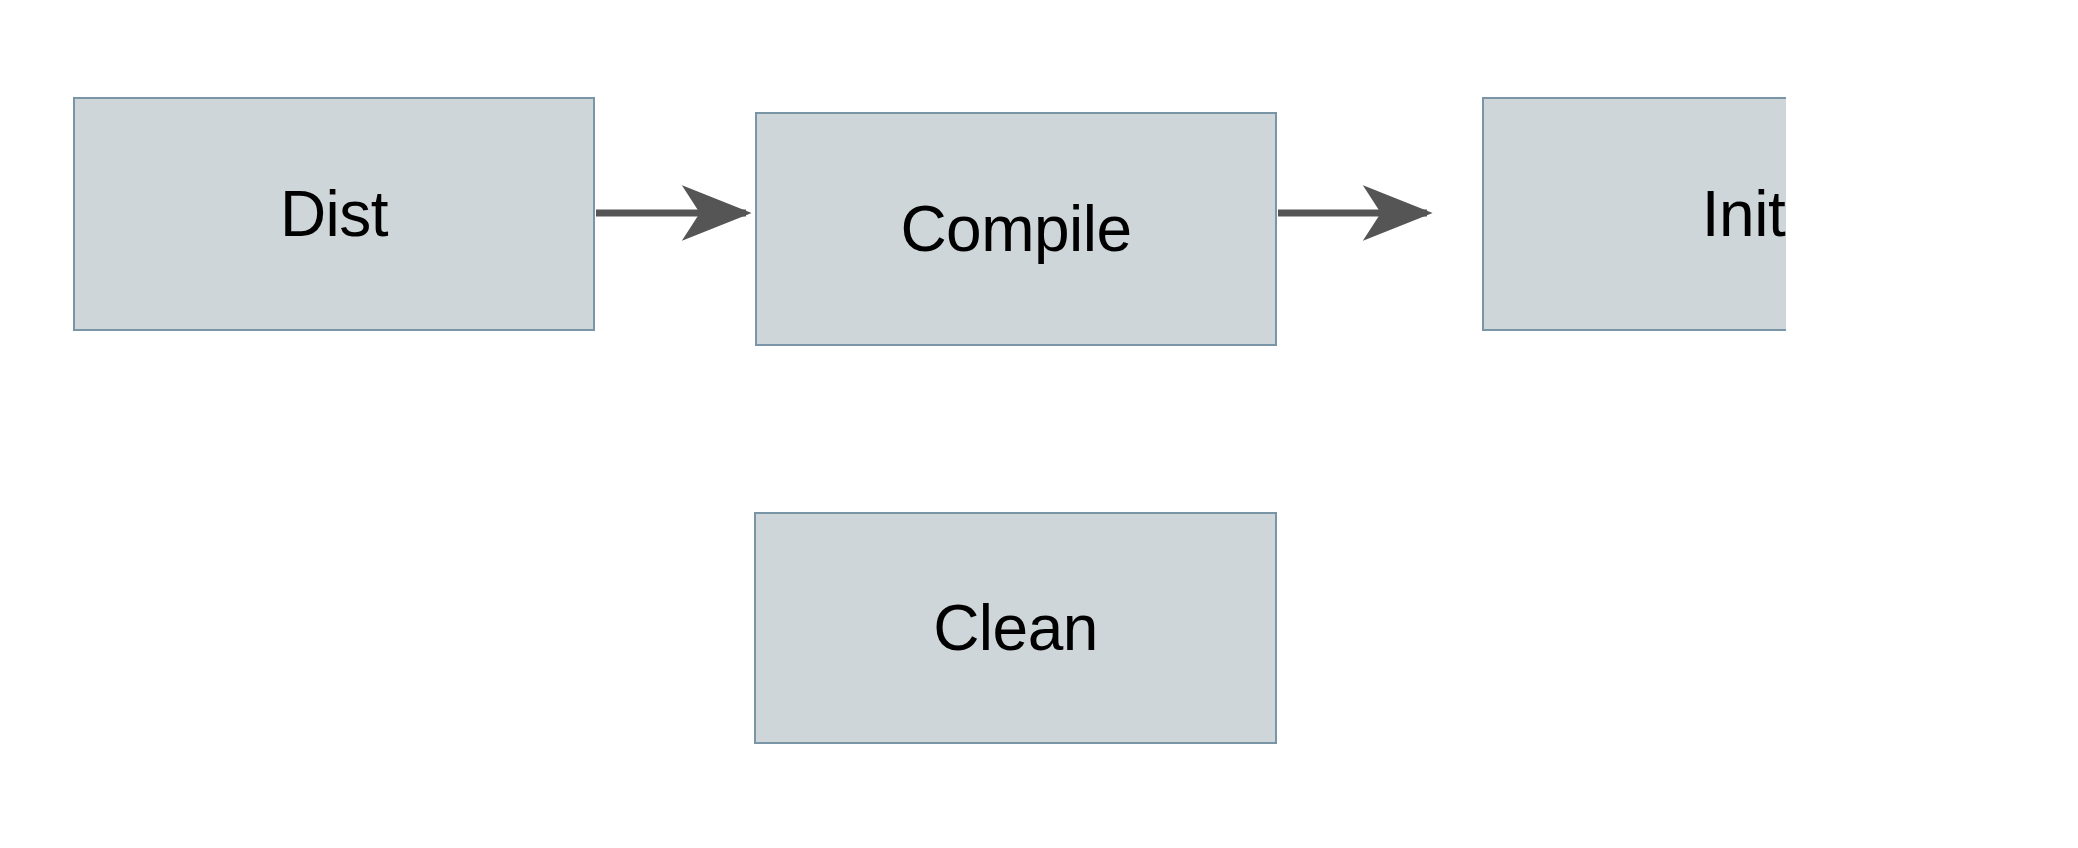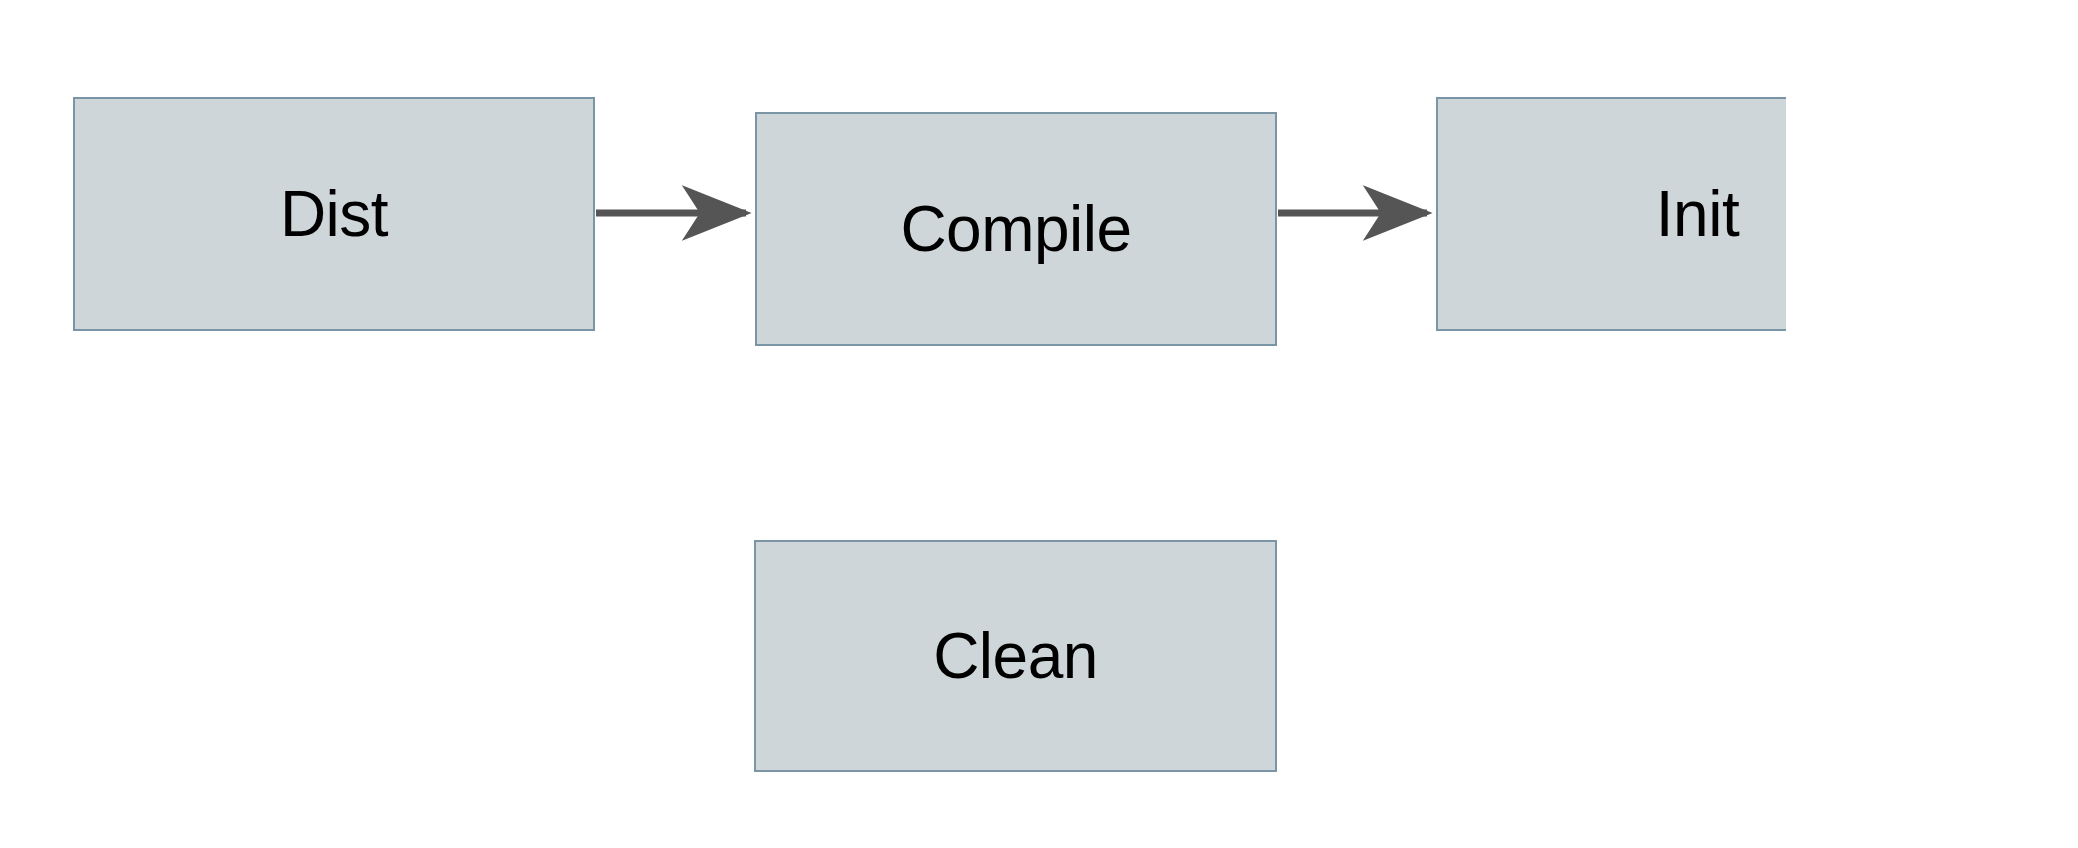--- a/index.html
+++ b/index.html
@@ -40,22 +40,22 @@
     font-weight: 400;
     color: #000000;
     line-height: 1;
     letter-spacing: -0.5px;
     white-space: nowrap;
     user-select: none;
   }
   
   #node-dist    { left: 73px;   top: 97px;  width: 522px; height: 234px; }
   #node-compile { left: 755px;  top: 112px;  width: 522px; height: 234px; }
-  #node-init    { left: 1436px; top: 97px;  width: 523px; height: 234px; }
-  #node-clean   { left: 754px;  top: 540px; width: 523px; height: 232px; }
+  #node-init    { left: 1482px; top: 97px;  width: 523px; height: 234px; }
+  #node-clean   { left: 754px;  top: 512px; width: 523px; height: 232px; }
 </style>
 </head>
 <body>
 
 <div id="canvas">
 
   <svg id="svg-layer" viewBox="0 0 2078 848" xmlns="http://www.w3.org/2000/svg">
     <defs>
       <marker id="arrowhead" markerWidth="10" markerHeight="8" refX="9.2" refY="4" orient="auto" markerUnits="strokeWidth">
         <path d="M 0,0 L 10,4 L 0,8 L 2.6,4 Z" fill="#555555"></path>

